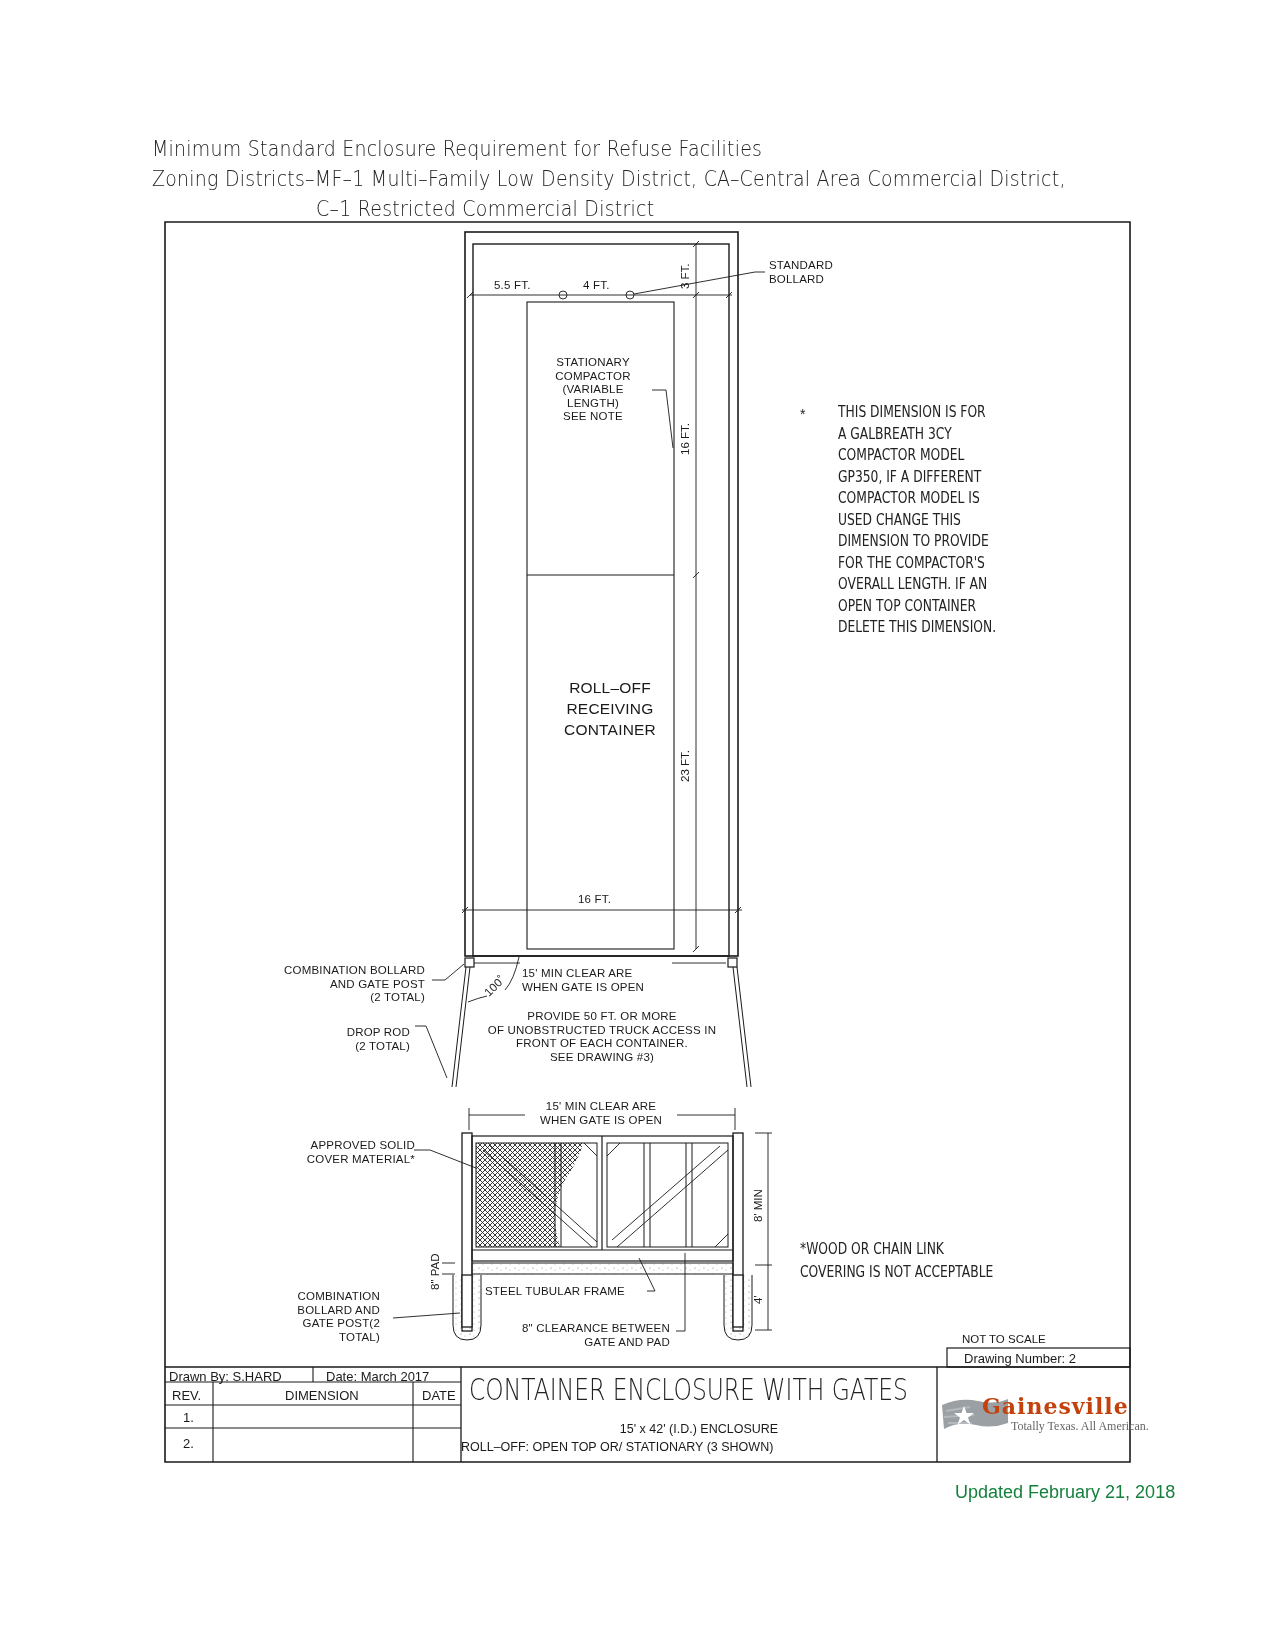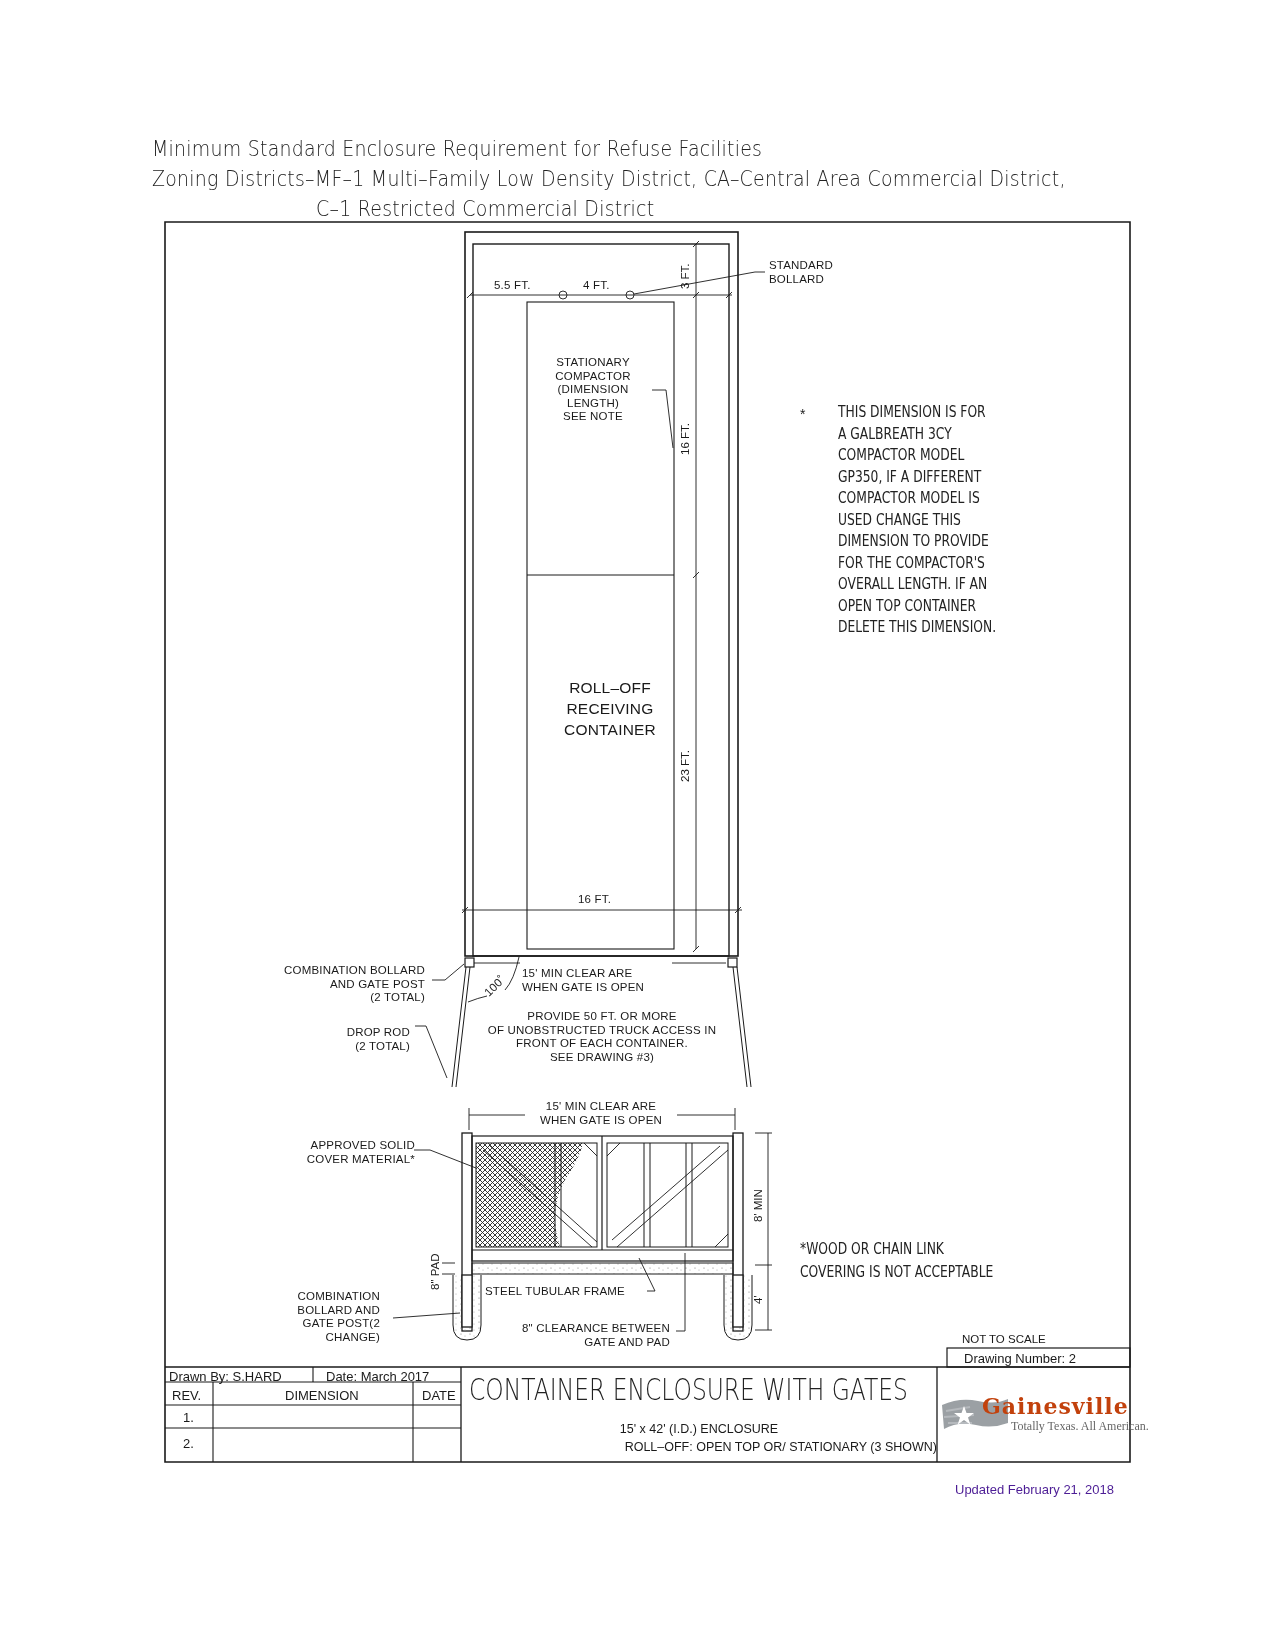--- a/index.html
+++ b/index.html
@@ -14,21 +14,21 @@
   .note { position: absolute; font-family: "DejaVu Sans", sans-serif; font-size: 15px; line-height: 21.5px;
           white-space: pre; transform: scaleX(0.82); transform-origin: left top; color: #222; }
   .vtext { position: absolute; font-size: 11.5px; white-space: nowrap; transform: rotate(-90deg); transform-origin: left top; }
   svg.draw { position: absolute; left: 0; top: 0; }
   .tb-cell { position: absolute; font-size: 13px; white-space: nowrap; }
   .tb-title { position: absolute; font-family: "DejaVu Sans", sans-serif; font-weight: 300; font-size: 30px;
               white-space: nowrap; transform: scaleX(0.78); transform-origin: left top; color: #222; }
   .logo-word { position: absolute; font-family: "DejaVu Serif", serif; font-weight: bold; font-size: 22px;
                color: #c2410c; letter-spacing: 1px; white-space: nowrap; }
   .logo-tag { position: absolute; font-family: "Liberation Serif", serif; font-size: 12px; color: #666; white-space: nowrap; }
-  .updated { position: absolute; font-size: 13px; white-space: nowrap; color: #4c1d95; }
+  .updated { position: absolute; font-size: 18px; white-space: nowrap; color: #15803d; }
 </style>
 </head>
 <body>
 
 <div class="abs hdr" style="left:152px; top:136px;">Minimum Standard Enclosure Requirement for Refuse Facilities</div>
 <div class="abs hdr" style="left:152px; top:166px;">Zoning Districts–MF–1 Multi–Family Low Density District, CA–Central Area Commercial District,</div>
 <div class="abs hdr" style="left:316px; top:196px;">C–1 Restricted Commercial District</div>
 
 <svg class="draw" width="1275" height="1650" viewBox="0 0 1275 1650">
   <defs>
@@ -152,21 +152,21 @@
 <div class="lbl" style="left:494px; top:279px;">5.5 FT.</div>
 <div class="lbl" style="left:583px; top:279px;">4 FT.</div>
 <div class="vtext" style="left:679px; top:289px;">3 FT.</div>
 <div class="lbl" style="left:769px; top:259px;">
   <div>STANDARD</div>
     <div>BOLLARD</div>
 </div>
 <div class="lbl c" style="left:548px; top:356px; width:90px;">
   <div>STATIONARY</div>
   <div>COMPACTOR</div>
-  <div>(DIMENSION</div>
+  <div>(VARIABLE</div>
   <div>LENGTH)</div>
   <div>SEE NOTE</div>
 </div>
 <div class="vtext" style="left:679px; top:455px;">16 FT.</div>
 <div class="lbl c" style="left:560px; top:677px; width:100px; font-size:15.5px; line-height:21px;">
   <div>ROLL–OFF</div>
   <div>RECEIVING</div>
   <div>CONTAINER</div>
 </div>
 <div class="vtext" style="left:679px; top:782px;">23 FT.</div>
@@ -215,41 +215,41 @@
   <div>COVER MATERIAL*</div>
 </div>
 <div class="vtext" style="left:752px; top:1222px;">8' MIN</div>
 <div class="vtext" style="left:752px; top:1304px;">4'</div>
 <div class="vtext" style="left:429px; top:1290px;">8" PAD</div>
 <div class="lbl" style="left:485px; top:1285px;">STEEL TUBULAR FRAME</div>
 <div class="lbl r" style="left:280px; top:1290px; width:100px;">
   <div>COMBINATION</div>
   <div>BOLLARD AND</div>
   <div>GATE POST(2</div>
-  <div>CHANGE)</div>
+  <div>TOTAL)</div>
 </div>
 <div class="lbl r" style="left:505px; top:1322px; width:165px;">
   <div>8" CLEARANCE BETWEEN</div>
   <div>GATE AND PAD</div>
 </div>
 <div class="note" style="left:800px; top:1238px; line-height:23px;">*WOOD OR CHAIN LINK
 COVERING IS NOT ACCEPTABLE</div>
 
 <div class="tb-cell" style="left:962px; top:1333px; font-size:11.5px;">NOT TO SCALE</div>
 <div class="tb-cell" style="left:964px; top:1351px;">Drawing Number:  2</div>
 <div class="tb-cell" style="left:169px; top:1369px;">Drawn By: S.HARD</div>
 <div class="tb-cell" style="left:326px; top:1369px;">Date: March 2017</div>
 <div class="tb-cell" style="left:172px; top:1388px;">REV.</div>
 <div class="tb-cell" style="left:285px; top:1388px;">DIMENSION</div>
 <div class="tb-cell" style="left:422px; top:1388px;">DATE</div>
 <div class="tb-cell" style="left:183px; top:1410px;">1.</div>
 <div class="tb-cell" style="left:183px; top:1436px;">2.</div>
 <div class="tb-title" style="left:469px; top:1372px;">CONTAINER ENCLOSURE WITH GATES</div>
 <div class="tb-cell" style="left:461px; top:1422px; width:476px; text-align:center; font-size:12.5px;">15' x 42' (I.D.) ENCLOSURE</div>
-<div class="tb-cell" style="left:461px; top:1440px; width:476px; text-align:right; font-size:12.5px;">ROLL–OFF: OPEN TOP OR/ STATIONARY (3 SHOWN)</div>
+<div class="tb-cell" style="left:461px; top:1440px; width:476px; text-align:left; font-size:12.5px;">ROLL–OFF: OPEN TOP OR/ STATIONARY (3 SHOWN)</div>
 
 <div class="abs" style="left:940px; top:1393px; width:70px; height:40px;">
   <svg width="70" height="40" viewBox="0 0 70 40">
     <path d="M2,12 Q20,4 38,8 Q55,12 68,6 L68,30 Q52,36 36,32 Q18,28 4,36 Z" fill="#8a8f94" opacity="0.85"></path>
     <path d="M6,18 L30,14 M4,24 L34,22 M8,30 L32,30" stroke="#b5b9bd" stroke-width="2"></path>
     <polygon points="24,13 26.5,20 34,20 28,24.5 30.3,31.5 24,27 17.7,31.5 20,24.5 14,20 21.5,20" fill="#ffffff"></polygon>
   </svg>
 </div>
 <div class="logo-word" style="left:982px; top:1393px;">Gainesville</div>
 <div class="logo-tag" style="left:1011px; top:1419px;">Totally Texas. All American.</div>

